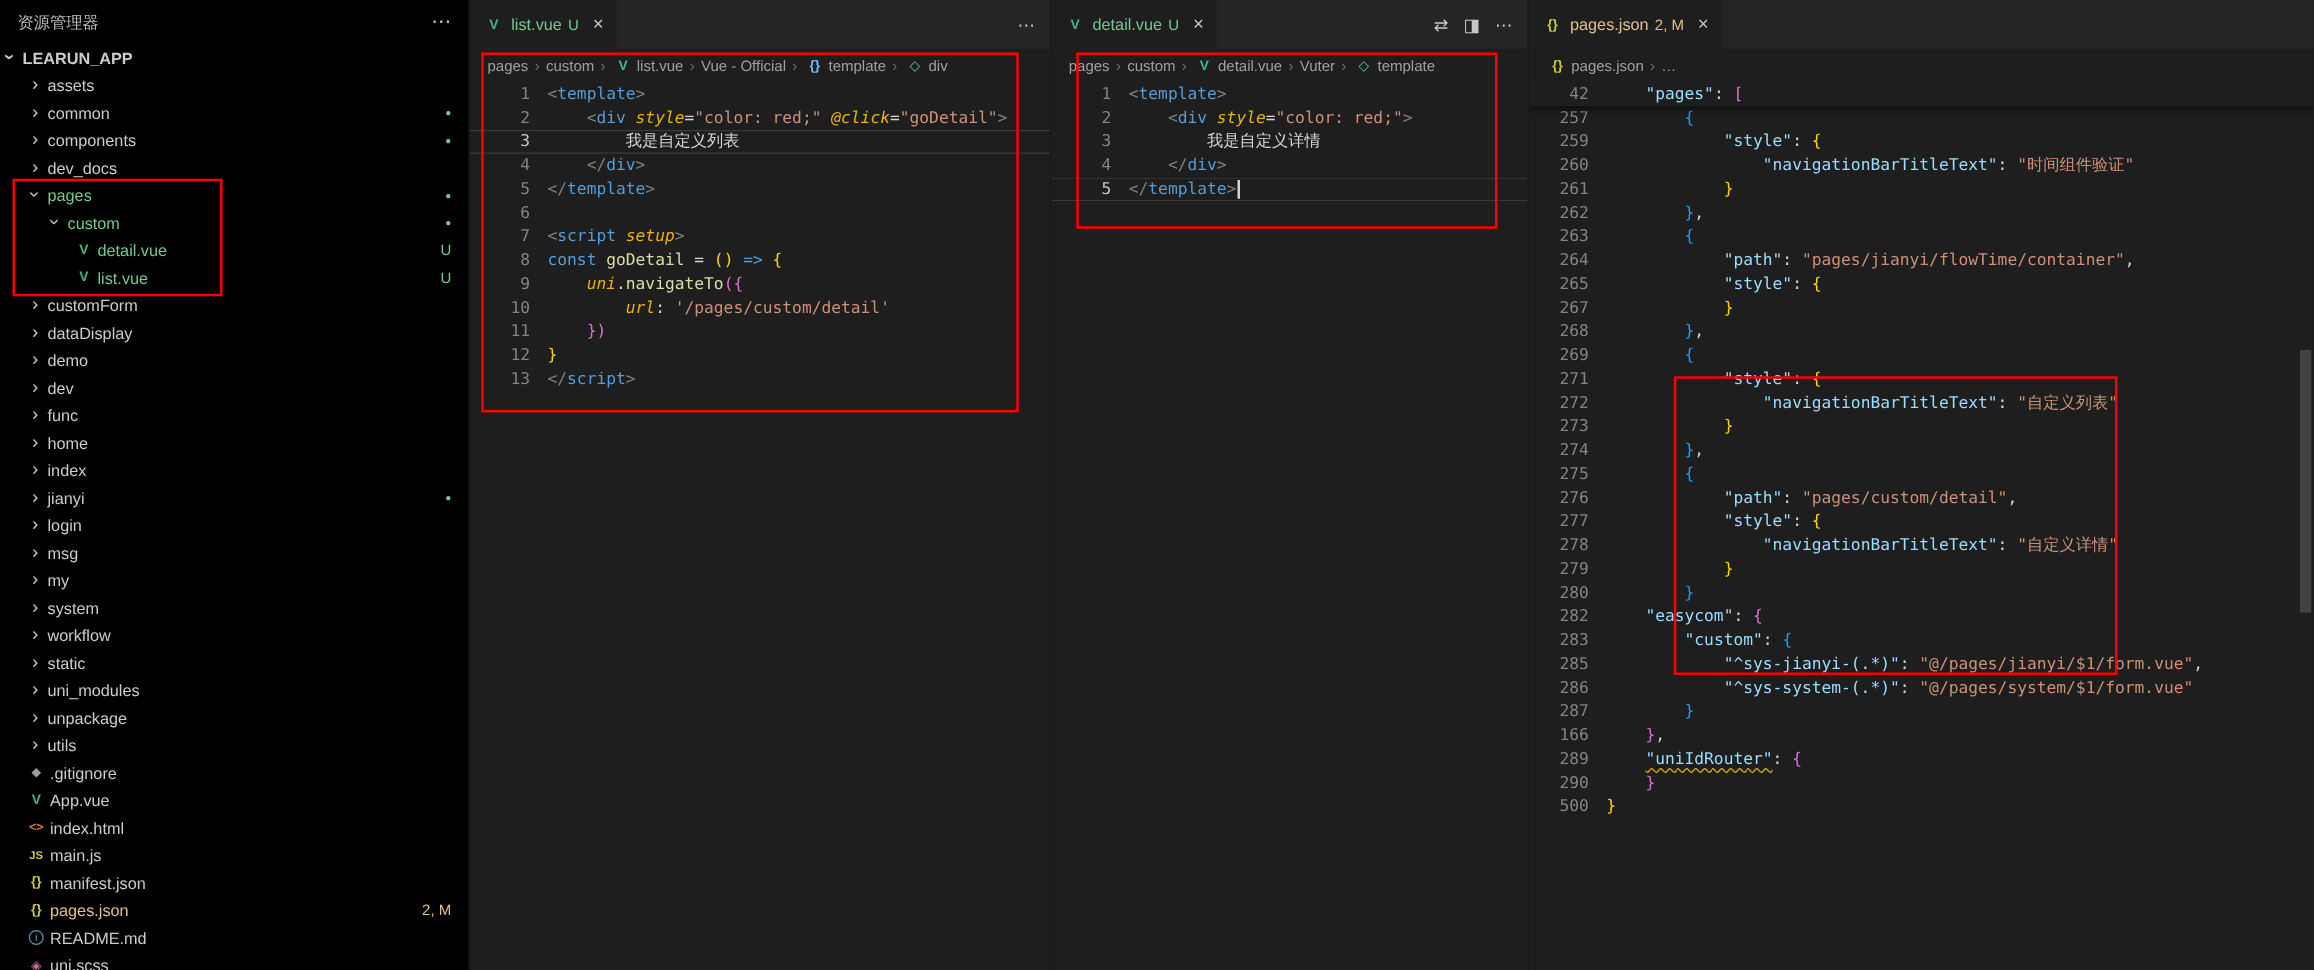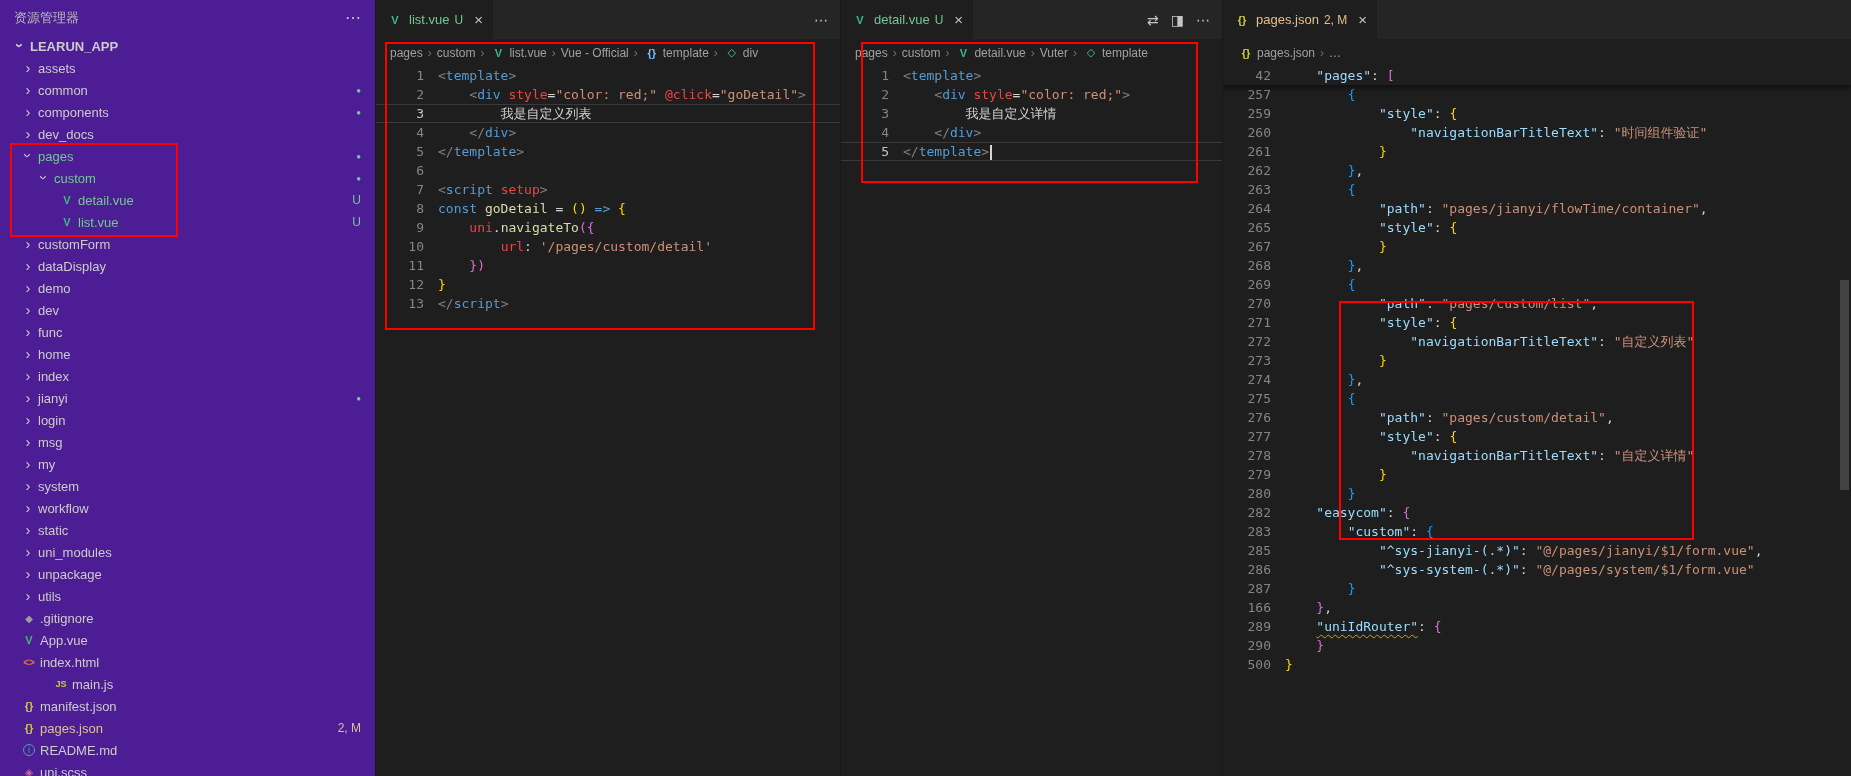--- a/index.html
+++ b/index.html
@@ -4,43 +4,43 @@
 <style>
   * { box-sizing: border-box; margin: 0; padding: 0; }
   html,body { width:1851px; height:776px; overflow:hidden; }
   body {
     display:flex;
     background:#1e1e1e;
     font-family:"Liberation Sans", sans-serif;
     color:#cccccc;
   }
   
-  .sidebar { width:375px; flex-shrink:0; background:#4c1d95; position:relative; overflow:hidden; }
+  .sidebar { width:375px; flex-shrink:0; background:#000000; position:relative; overflow:hidden; }
   .sidebar-header { height:35px; display:flex; align-items:center; justify-content:space-between;
     padding:0 14px; font-size:13px; color:#bbbbbb; }
   .actico { color:#c5c5c5; font-size:16px; cursor:pointer; line-height:1; }
   .trow { height:22px; display:flex; align-items:center; font-size:13px; padding-right:14px; white-space:nowrap; }
-  .trow.d0 { padding-left:12px; font-weight:bold; }
+  .trow.d0 { padding-left:0; font-weight:bold; }
   .trow.d1 { padding-left:20px; }
   .trow.d2 { padding-left:36px; }
   .trow.d3 { padding-left:58px; }
   .chev { width:16px; flex-shrink:0; color:#cccccc; font-size:15px; display:inline-flex; justify-content:center; transform:translateY(-1px); }
   .chev.open { transform:rotate(90deg) translateX(-1px); }
   .tlabel { margin-left:2px; }
   .trow.green .tlabel, .trow.green .fbadge { color:#73c991; }
   .trow.mod .tlabel, .trow.mod .fbadge { color:#e2c08d; }
   .spacer { flex:1; }
   .gitdot { color:#73c991; font-size:8px; margin-left:6px; }
   .fbadge { font-size:12px; margin-left:6px; color:#73c991; }
   .ficon { width:18px; flex-shrink:0; display:inline-flex; justify-content:center; align-items:center; }
   .icon-vue  { color:#41b883; font-weight:bold; font-size:11px; }
   .icon-json { color:#cbcb41; font-weight:bold; font-size:11px; }
   .icon-tpl  { color:#75beff; font-weight:bold; font-size:11px; }
   .icon-sym  { color:#4ec9b0; font-size:11px; }
-  .icon-js   { color:#cbcb41; font-weight:bold; font-size:9px;margin-left:32px; }
+  .icon-js   { color:#cbcb41; font-weight:bold; font-size:9px; }
   .icon-html { color:#e37933; font-weight:bold; font-size:10px; }
   .icon-md   { color:#519aba; }
   .icon-md::before { content:""; }
   .icon-md { border:1px solid #519aba; border-radius:50%; width:12px; height:12px; font-size:9px; line-height:10px; justify-content:center; margin:0 3px; }
   .icon-git  { color:#9e9e9e; font-size:10px; }
   .icon-scss { color:#cc6699; font-size:11px; }
   
   .group { display:flex; flex-direction:column; position:relative; border-left:1px solid #191919; overflow:hidden; }
   .tabbar { height:39px; background:#252526; display:flex; align-items:stretch; flex-shrink:0; }
   .tab { background:#1e1e1e; display:flex; align-items:center; gap:5px; padding:0 10px; font-size:13px; border-right:1px solid #252526; }
@@ -55,21 +55,21 @@
   .code { flex:1; overflow:hidden; font-family:"DejaVu Sans Mono", monospace; font-size:13px; line-height:19px; }
   .crow { display:flex; height:19px; white-space:pre; }
   .crow.cur { box-shadow: inset 0 1px 0 #3a3a3a, inset 0 -1px 0 #3a3a3a; }
   .crow.cur .ln { color:#c6c6c6; }
   .crow.sticky { background:#1e1e1e; box-shadow:0 3px 5px rgba(0,0,0,0.5); position:relative; z-index:3; }
   .ln { width:48px; flex-shrink:0; text-align:right; color:#858585; }
   .ctext { margin-left:14px; }
   .tk-t   { color:#d4d4d4; }
   .tk-p   { color:#808080; }
   .tk-tag { color:#569cd6; }
-  .tk-attr{ color:#ef4444; }
+  .tk-attr{ color:#eab308;font-style:italic; }
   .tk-str { color:#ce9178; }
   .tk-kw  { color:#569cd6; }
   .tk-fn  { color:#dcdcaa; }
   .tk-key { color:#9cdcfe; }
   .tk-b1  { color:#ffd700; }
   .tk-b2  { color:#da70d6; }
   .tk-b3  { color:#179fff; }
   .sq-err  { text-decoration:underline wavy #f14c4c 1px; text-underline-offset:3px; }
   .sq-warn { text-decoration:underline wavy #cca700 1px; text-underline-offset:3px; }
   .caret { display:inline-block; width:2px; height:15px; background:#d4d4d4; margin-left:1px; vertical-align:middle; }
@@ -397,21 +397,20 @@
       <div class="crow"><span class="ln">259</span><span class="ctext"><span class="tk-t">            </span><span class="tk-key">"style"</span><span class="tk-t">: </span><span class="tk-b1">{</span></span></div>
       <div class="crow"><span class="ln">260</span><span class="ctext"><span class="tk-t">                </span><span class="tk-key">"navigationBarTitleText"</span><span class="tk-t">: </span><span class="tk-str">"时间组件验证"</span></span></div>
       <div class="crow"><span class="ln">261</span><span class="ctext"><span class="tk-t">            </span><span class="tk-b1">}</span></span></div>
       <div class="crow"><span class="ln">262</span><span class="ctext"><span class="tk-t">        </span><span class="tk-b3">}</span><span class="tk-t">,</span></span></div>
       <div class="crow"><span class="ln">263</span><span class="ctext"><span class="tk-t">        </span><span class="tk-b3">{</span></span></div>
       <div class="crow"><span class="ln">264</span><span class="ctext"><span class="tk-t">            </span><span class="tk-key">"path"</span><span class="tk-t">: </span><span class="tk-str">"pages/jianyi/flowTime/container"</span><span class="tk-t">,</span></span></div>
       <div class="crow"><span class="ln">265</span><span class="ctext"><span class="tk-t">            </span><span class="tk-key">"style"</span><span class="tk-t">: </span><span class="tk-b1">{</span></span></div>
       <div class="crow"><span class="ln">267</span><span class="ctext"><span class="tk-t">            </span><span class="tk-b1">}</span></span></div>
       <div class="crow"><span class="ln">268</span><span class="ctext"><span class="tk-t">        </span><span class="tk-b3">}</span><span class="tk-t">,</span></span></div>
       <div class="crow"><span class="ln">269</span><span class="ctext"><span class="tk-t">        </span><span class="tk-b3">{</span></span></div>
-      <div class="crow"><span class="ln">270</span><span class="ctext"><span class="tk-t">            </span><span class="tk-key">"path"</span><span class="tk-t">: </span><span class="tk-str">"pages/custom/list"</span><span class="tk-t">,</span></span></div>
       <div class="crow"><span class="ln">271</span><span class="ctext"><span class="tk-t">            </span><span class="tk-key">"style"</span><span class="tk-t">: </span><span class="tk-b1">{</span></span></div>
       <div class="crow"><span class="ln">272</span><span class="ctext"><span class="tk-t">                </span><span class="tk-key">"navigationBarTitleText"</span><span class="tk-t">: </span><span class="tk-str">"自定义列表"</span></span></div>
       <div class="crow"><span class="ln">273</span><span class="ctext"><span class="tk-t">            </span><span class="tk-b1">}</span></span></div>
       <div class="crow"><span class="ln">274</span><span class="ctext"><span class="tk-t">        </span><span class="tk-b3">}</span><span class="tk-t">,</span></span></div>
       <div class="crow"><span class="ln">275</span><span class="ctext"><span class="tk-t">        </span><span class="tk-b3">{</span></span></div>
       <div class="crow"><span class="ln">276</span><span class="ctext"><span class="tk-t">            </span><span class="tk-key">"path"</span><span class="tk-t">: </span><span class="tk-str">"pages/custom/detail"</span><span class="tk-t">,</span></span></div>
       <div class="crow"><span class="ln">277</span><span class="ctext"><span class="tk-t">            </span><span class="tk-key">"style"</span><span class="tk-t">: </span><span class="tk-b1">{</span></span></div>
       <div class="crow"><span class="ln">278</span><span class="ctext"><span class="tk-t">                </span><span class="tk-key">"navigationBarTitleText"</span><span class="tk-t">: </span><span class="tk-str">"自定义详情"</span></span></div>
       <div class="crow"><span class="ln">279</span><span class="ctext"><span class="tk-t">            </span><span class="tk-b1">}</span></span></div>
       <div class="crow"><span class="ln">280</span><span class="ctext"><span class="tk-t">        </span><span class="tk-b3">}</span></span></div>

